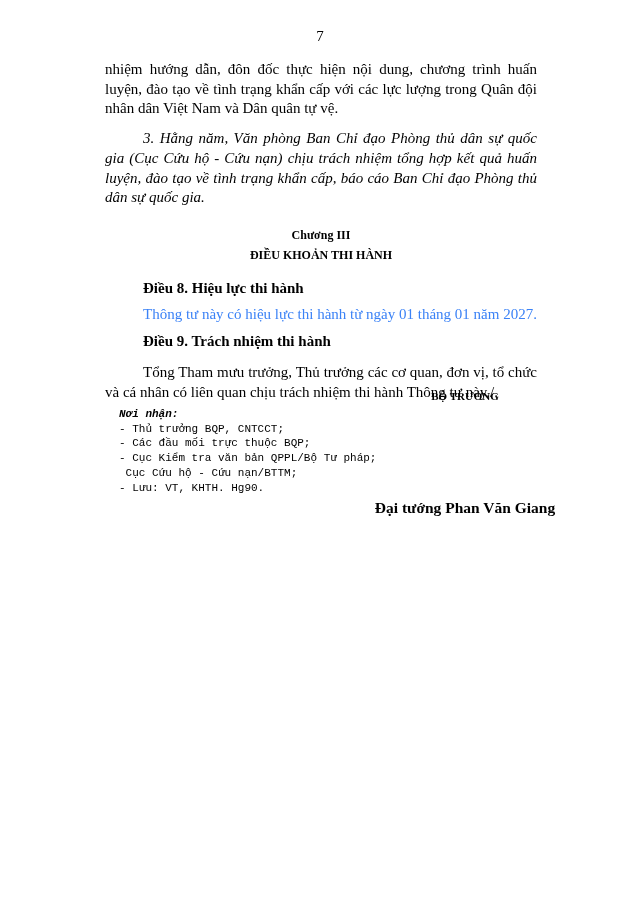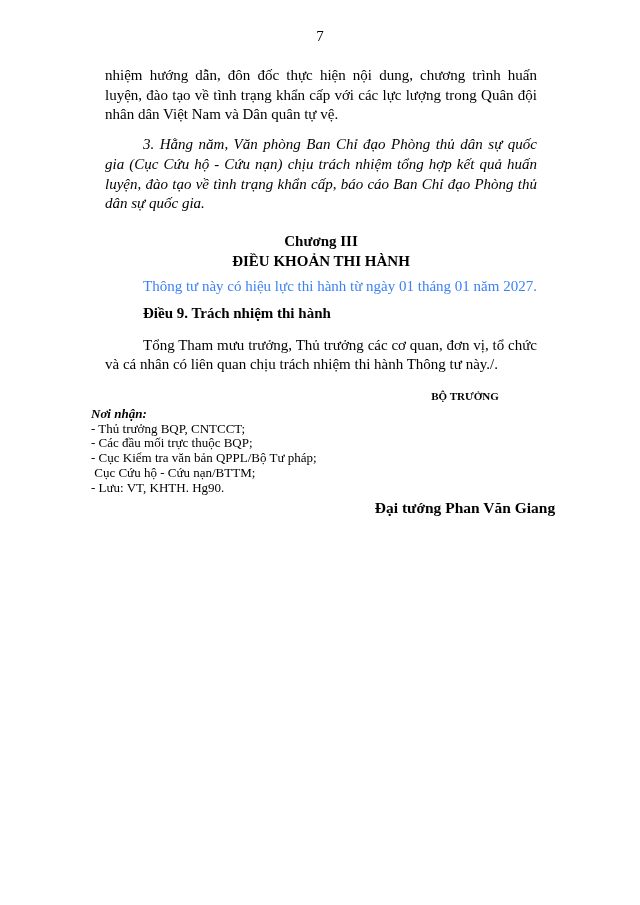--- a/index.html
+++ b/index.html
@@ -25,24 +25,24 @@
   }
   .content {
     margin: 0 103px 0 105px;
   }
   .content p {
     margin: 0;
     font-size: 15px;
     line-height: 19.7px;
     text-align: justify;
   }
-  p.para-first      { margin-top: 20px; }
+  p.para-first      { margin-top: 14px; }
   p.para-indent     { text-indent: 38px; margin-top: 10px; font-style: italic; }
   .chapter          { margin-top: 18px; text-align: center; font-weight: bold;
-                      font-size: 15px; line-height: 19.7px; }
+                      font-size: 12px; line-height: 19.7px; }
   p.article-heading { font-weight: bold; text-indent: 38px; text-align: left; }
   p.h-art8          { margin-top: 14px; }
   p.h-art9          { margin-top: 7px; }
   p.red-line        { color: #3b82f6; text-indent: 38px; margin-top: 6px; text-align: left; }
   p.body-art9       { text-indent: 38px; margin-top: 12px; }
 
   .signature {
     position: absolute;
     left: 345px;
     top: 387px;
@@ -55,24 +55,25 @@
     line-height: 19px;
   }
   .sign-name {
     margin-top: 92px;
     font-weight: bold;
     font-size: 15.5px;
     line-height: 19px;
   }
   .recipients {
     position: absolute;
-    left: 91px;
+    left: 119px;
     top: 407px;
-    font-size: 13px;
+    font-size: 11px;
     line-height: 14.7px;
+    font-family: Liberation Mono, monospace;
   }
   .recipients-label {
     font-weight: bold;
     font-style: italic;
   }
   .recipient-item {
     white-space: pre;
   }
 </style>
 </head>
@@ -85,20 +86,21 @@
   <div class="content">
     <p class="para-first">nhiệm hướng dẫn, đôn đốc thực hiện nội dung, chương trình huấn luyện, đào tạo về tình trạng khẩn cấp với các lực lượng trong Quân đội nhân dân Việt Nam và Dân quân tự vệ.</p>
 
     <p class="para-indent">3. Hằng năm, Văn phòng Ban Chỉ đạo Phòng thủ dân sự quốc gia (Cục Cứu hộ - Cứu nạn) chịu trách nhiệm tổng hợp kết quả huấn luyện, đào tạo về tình trạng khẩn cấp, báo cáo Ban Chỉ đạo Phòng thủ dân sự quốc gia.</p>
 
     <div class="chapter">
       <div>Chương III</div>
       <div>ĐIỀU KHOẢN THI HÀNH</div>
     </div>
 
+    <p class="article-heading h-art8">Điều 8. Hiệu lực thi hành</p>
 
     <p class="red-line">Thông tư này có hiệu lực thi hành từ ngày 01 tháng 01 năm 2027.</p>
 
     <p class="article-heading h-art9">Điều 9. Trách nhiệm thi hành</p>
 
     <p class="body-art9">Tổng Tham mưu trưởng, Thủ trưởng các cơ quan, đơn vị, tổ chức và cá nhân có liên quan chịu trách nhiệm thi hành Thông tư này./.</p>
   </div>
 
   <div class="signature">
     <div class="sign-title">BỘ TRƯỞNG</div>

